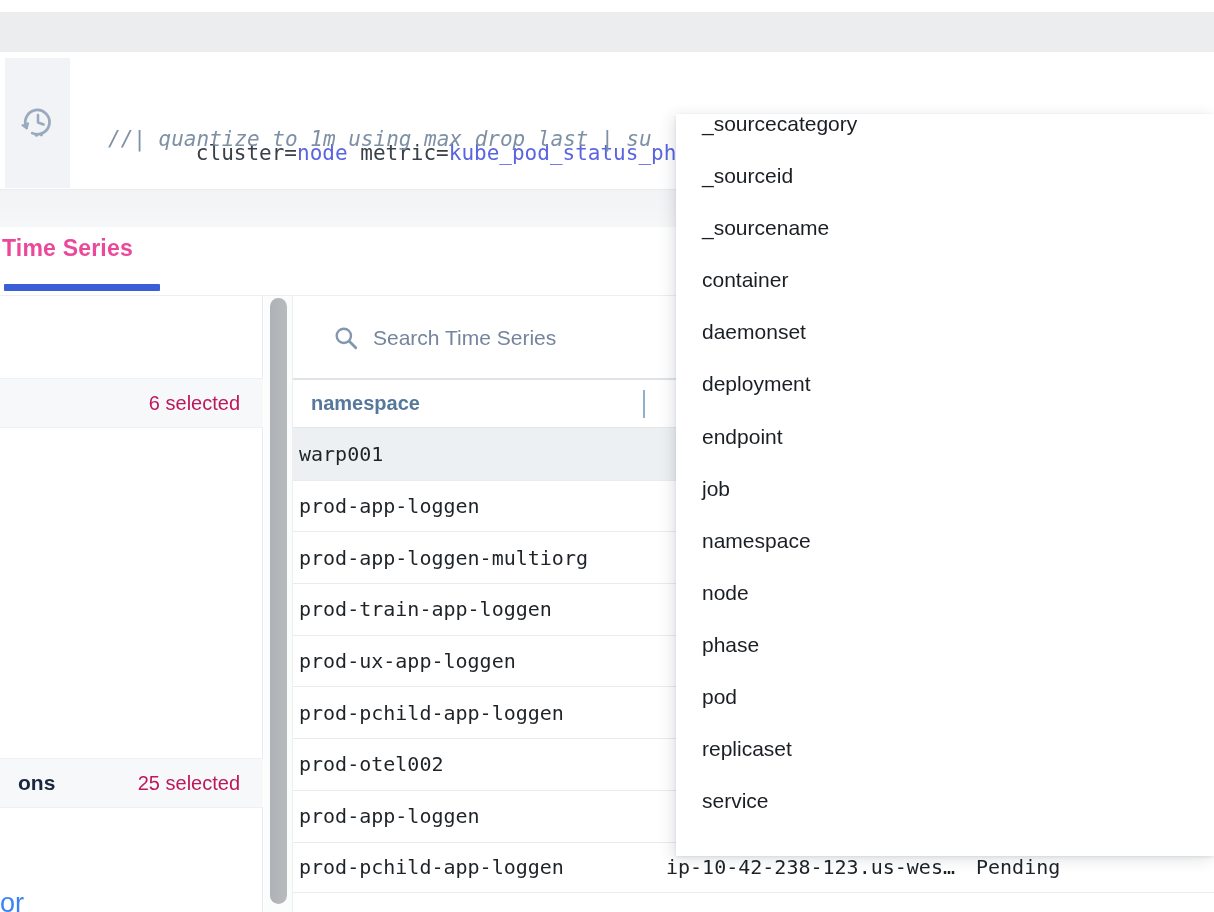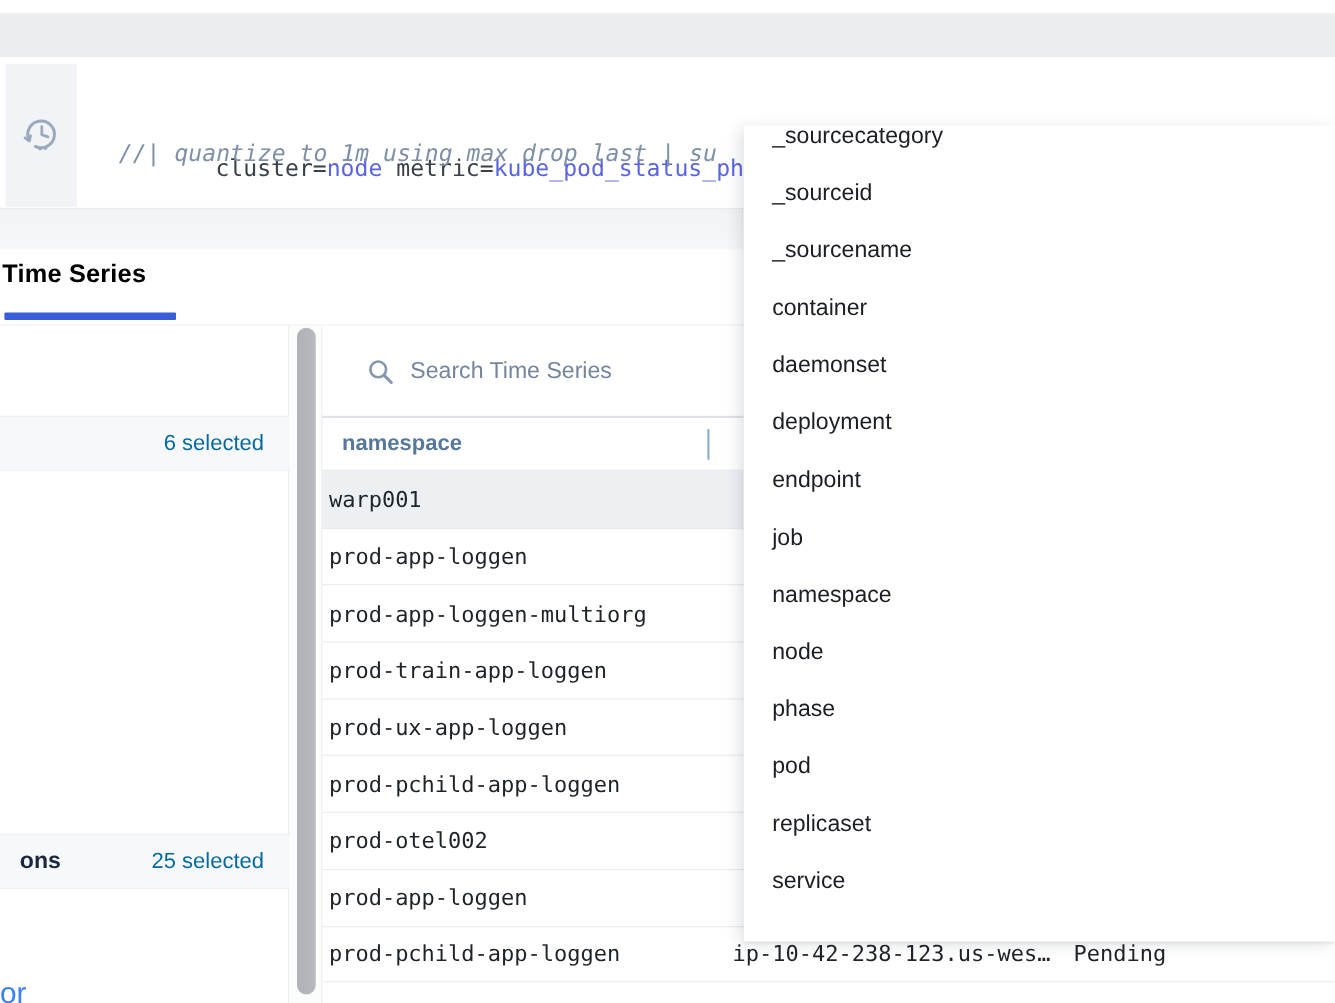--- a/index.html
+++ b/index.html
@@ -18,33 +18,33 @@
   .query-text { position:absolute; left:0; top:0; width:1214px; height:138px; font-family:"DejaVu Sans Mono", monospace; }
   .q-line1 { position:absolute; left:120px; top:31px; font-size:21px; line-height:28px; color:#3a4048; white-space:pre; }
   .tok-value { color:#5a64e0; }
   .q-line2 { position:absolute; left:108px; top:73px; font-size:21px; line-height:28px; font-style:italic; color:#7e90a6; white-space:pre;text-align:right; }
 
   
   .mid-band { position:absolute; left:0; top:190px; width:1214px; height:37px; background:linear-gradient(#f2f3f5,#f6f7f8); }
 
   
   .tab-section { position:absolute; left:0; top:227px; width:1214px; height:69px; background:#ffffff; border-bottom:1px solid #eceef0; }
-  .tab-label { position:absolute; left:2px; top:8px; font-size:23px; font-weight:600; color:#000000; letter-spacing:0.2px; }
+  .tab-label { position:absolute; left:2px; top:8px; font-size:23px; font-weight:600; color:#ec4899; letter-spacing:0.2px; }
   .tab-underline { position:absolute; left:4px; top:57px; width:156px; height:7px; background:#3a5ed8; border-radius:1px; }
 
   
   .content { position:absolute; left:0; top:296px; width:1214px; height:616px; }
 
   
   .left-panel { position:absolute; left:0; top:0; width:263px; height:616px; background:#ffffff; border-right:1px solid #e9ebed; }
   .facet-band { position:absolute; left:0; width:263px; height:50px; background:#f7f8fa; border-top:1px solid #eef0f2; border-bottom:1px solid #eef0f2; display:flex; align-items:center; padding:0 23px 0 0; }
   .facet-band-1 { top:82px; justify-content:flex-end; }
   .facet-band-2 { top:462px; justify-content:space-between; }
   .facet-title { font-size:21px; font-weight:bold; color:#1a2740;padding-left:18px; }
-  .facet-count { font-size:20px; color:#0369a1; }
+  .facet-count { font-size:20px; color:#be185d; }
   .facet-trunc { position:absolute; left:0px; top:592px; font-size:27px; color:#3b82f6; }
 
   
   .panel-scroll-gap { position:absolute; left:264px; top:0; width:28px; height:616px; background:#fbfcfc; }
   .scroll-thumb { position:absolute; left:270px; top:2px; width:17px; height:606px; background:linear-gradient(90deg,#aeb1b5,#b8bbbe); border-radius:9px; }
 
   
   .ts-panel { position:absolute; left:292px; top:0; width:922px; height:616px; background:#ffffff; border-left:1px solid #eceef0; }
   .search-row { position:relative; height:84px; border-bottom:2px solid #dfe3e7; display:flex; align-items:center; }
   .search-icon { position:absolute; left:40px; top:29px; width:26px; height:26px; }

